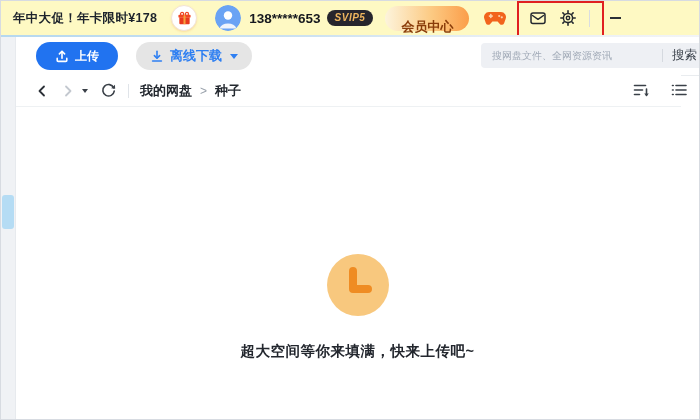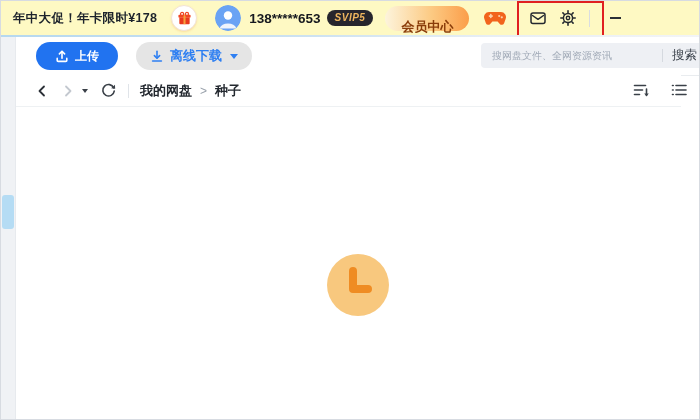--- a/index.html
+++ b/index.html
@@ -245,15 +245,16 @@
       </button>
     </div>
   </div>
 
   <div class="content">
     <div class="empty-circle">
       <svg width="62" height="62" viewBox="0 0 62 62">
         <path d="M26 17 V35 H41" fill="none" stroke="#ef8c23" stroke-width="8" stroke-linecap="round" stroke-linejoin="round"></path>
       </svg>
     </div>
+    <p class="empty-msg">超大空间等你来填满，快来上传吧~</p>
   </div>
 
 </div>
 
 </body></html>

